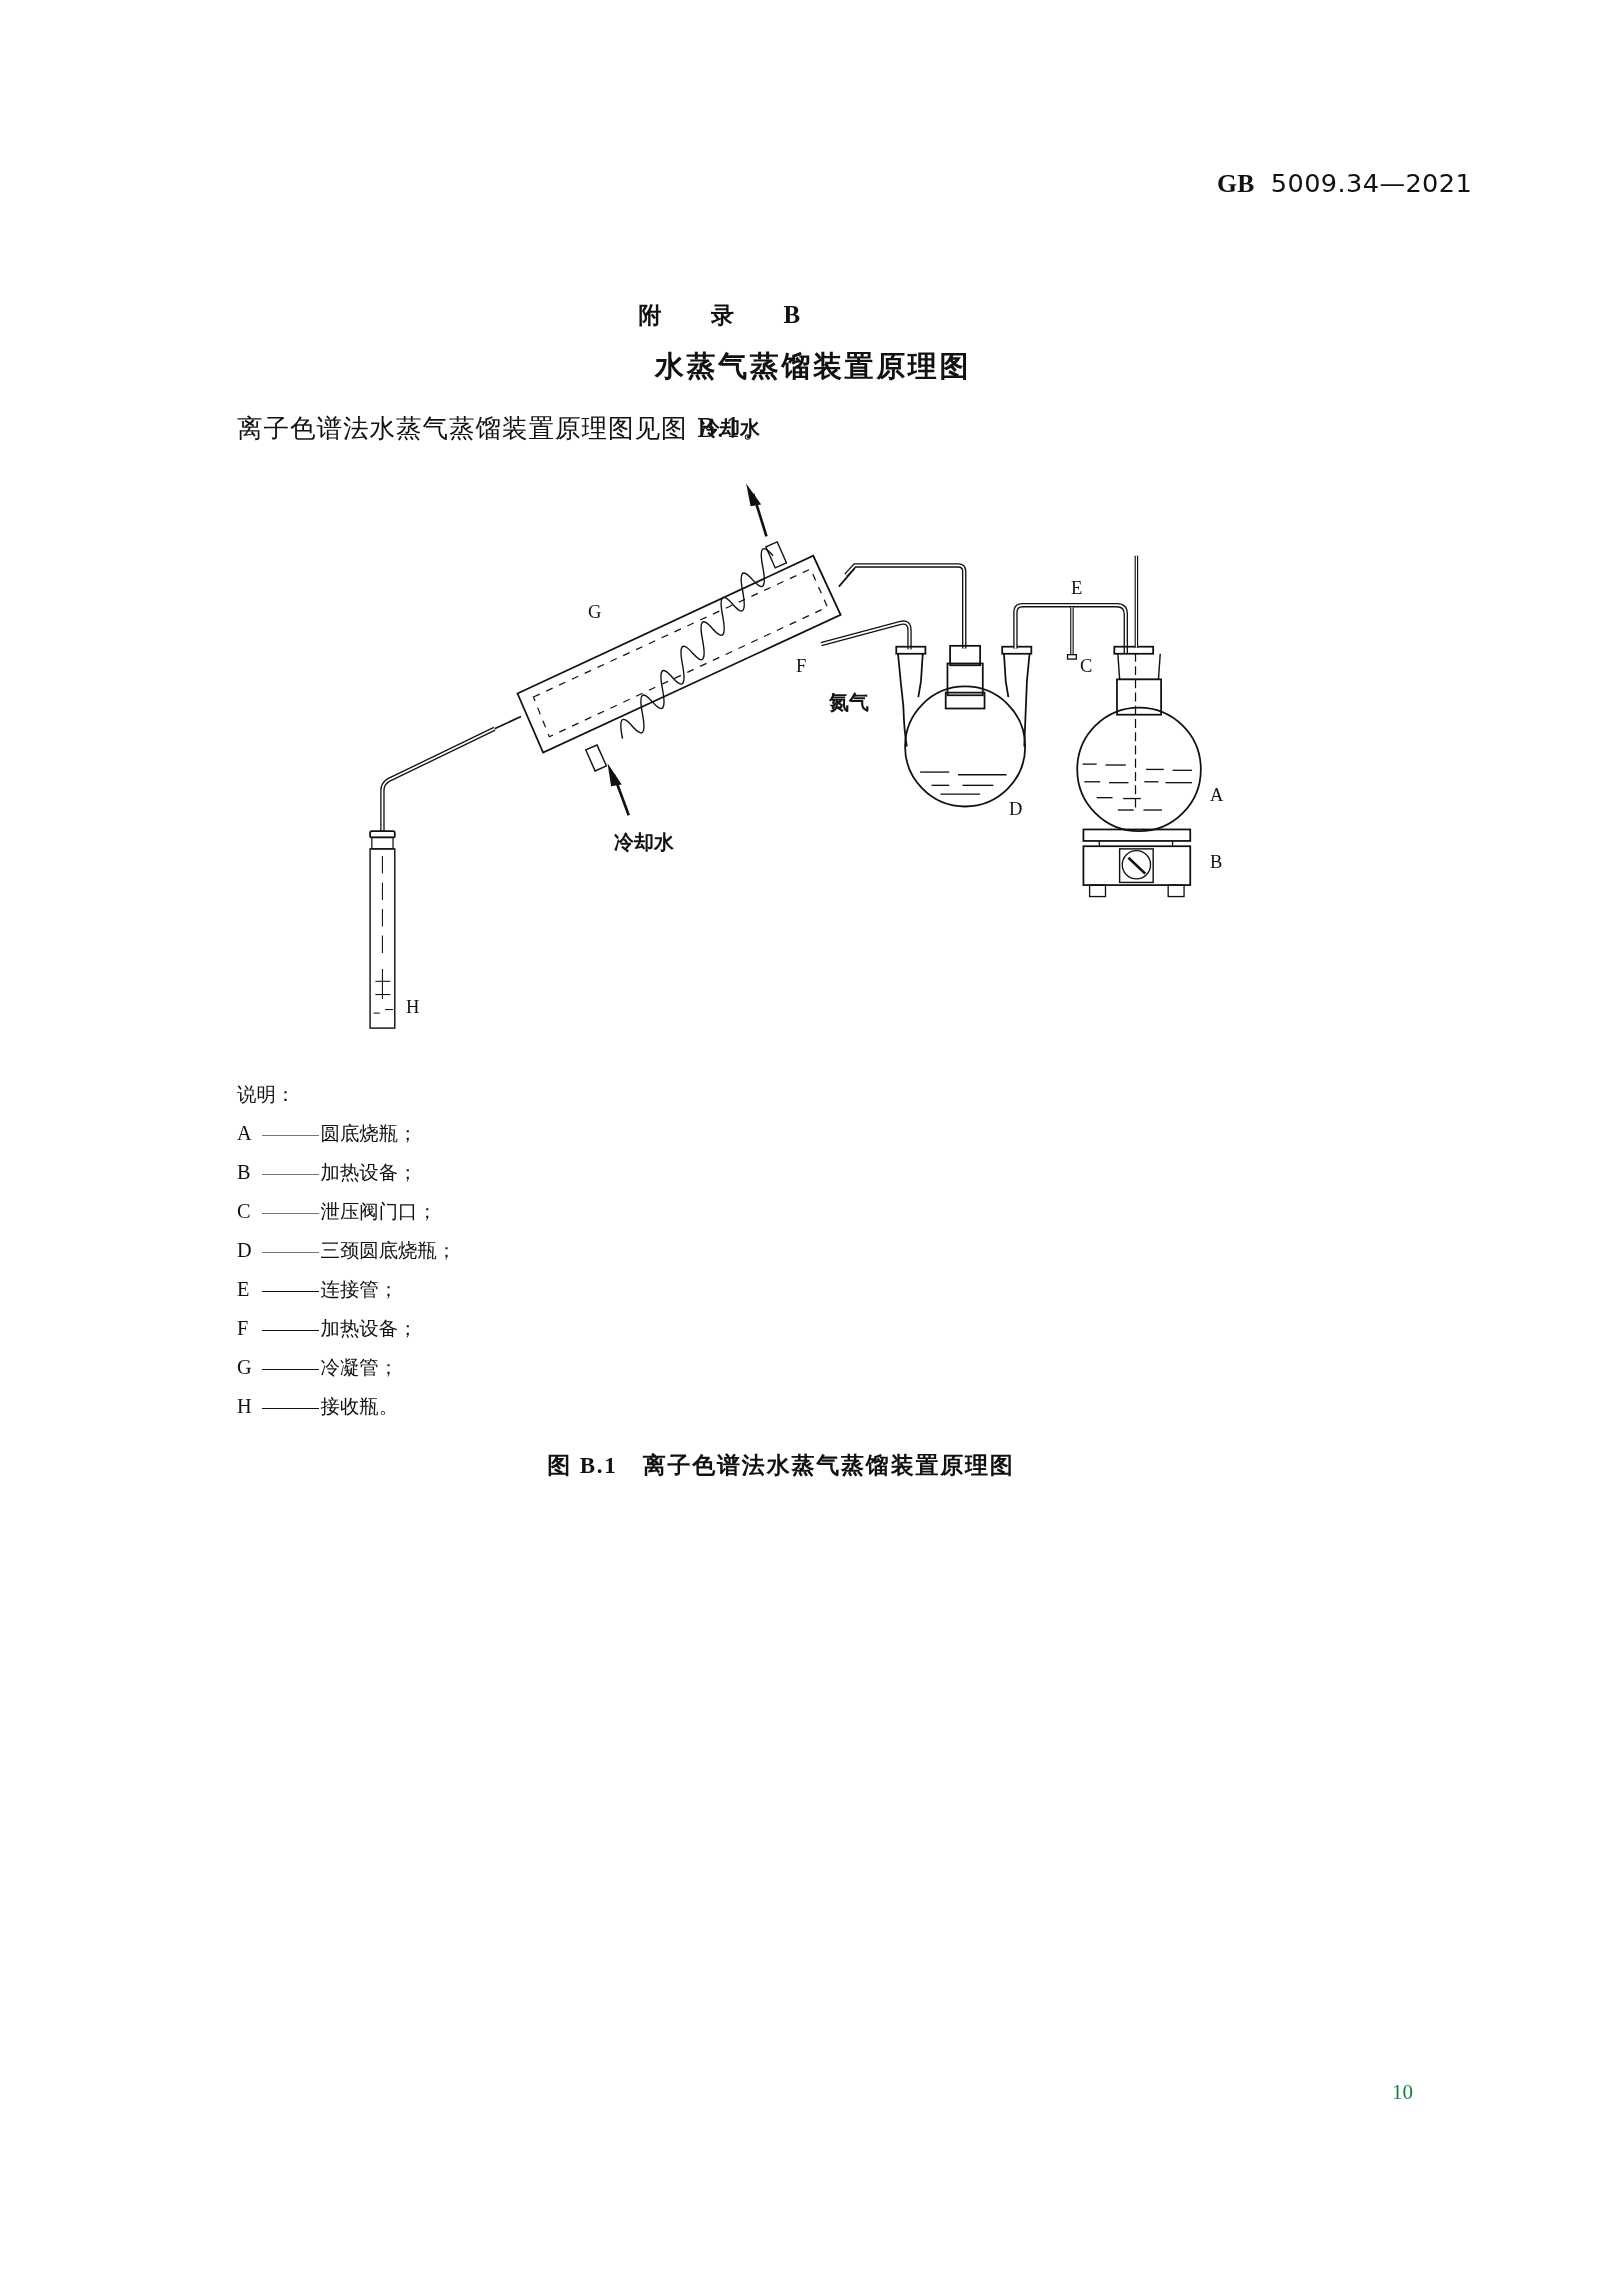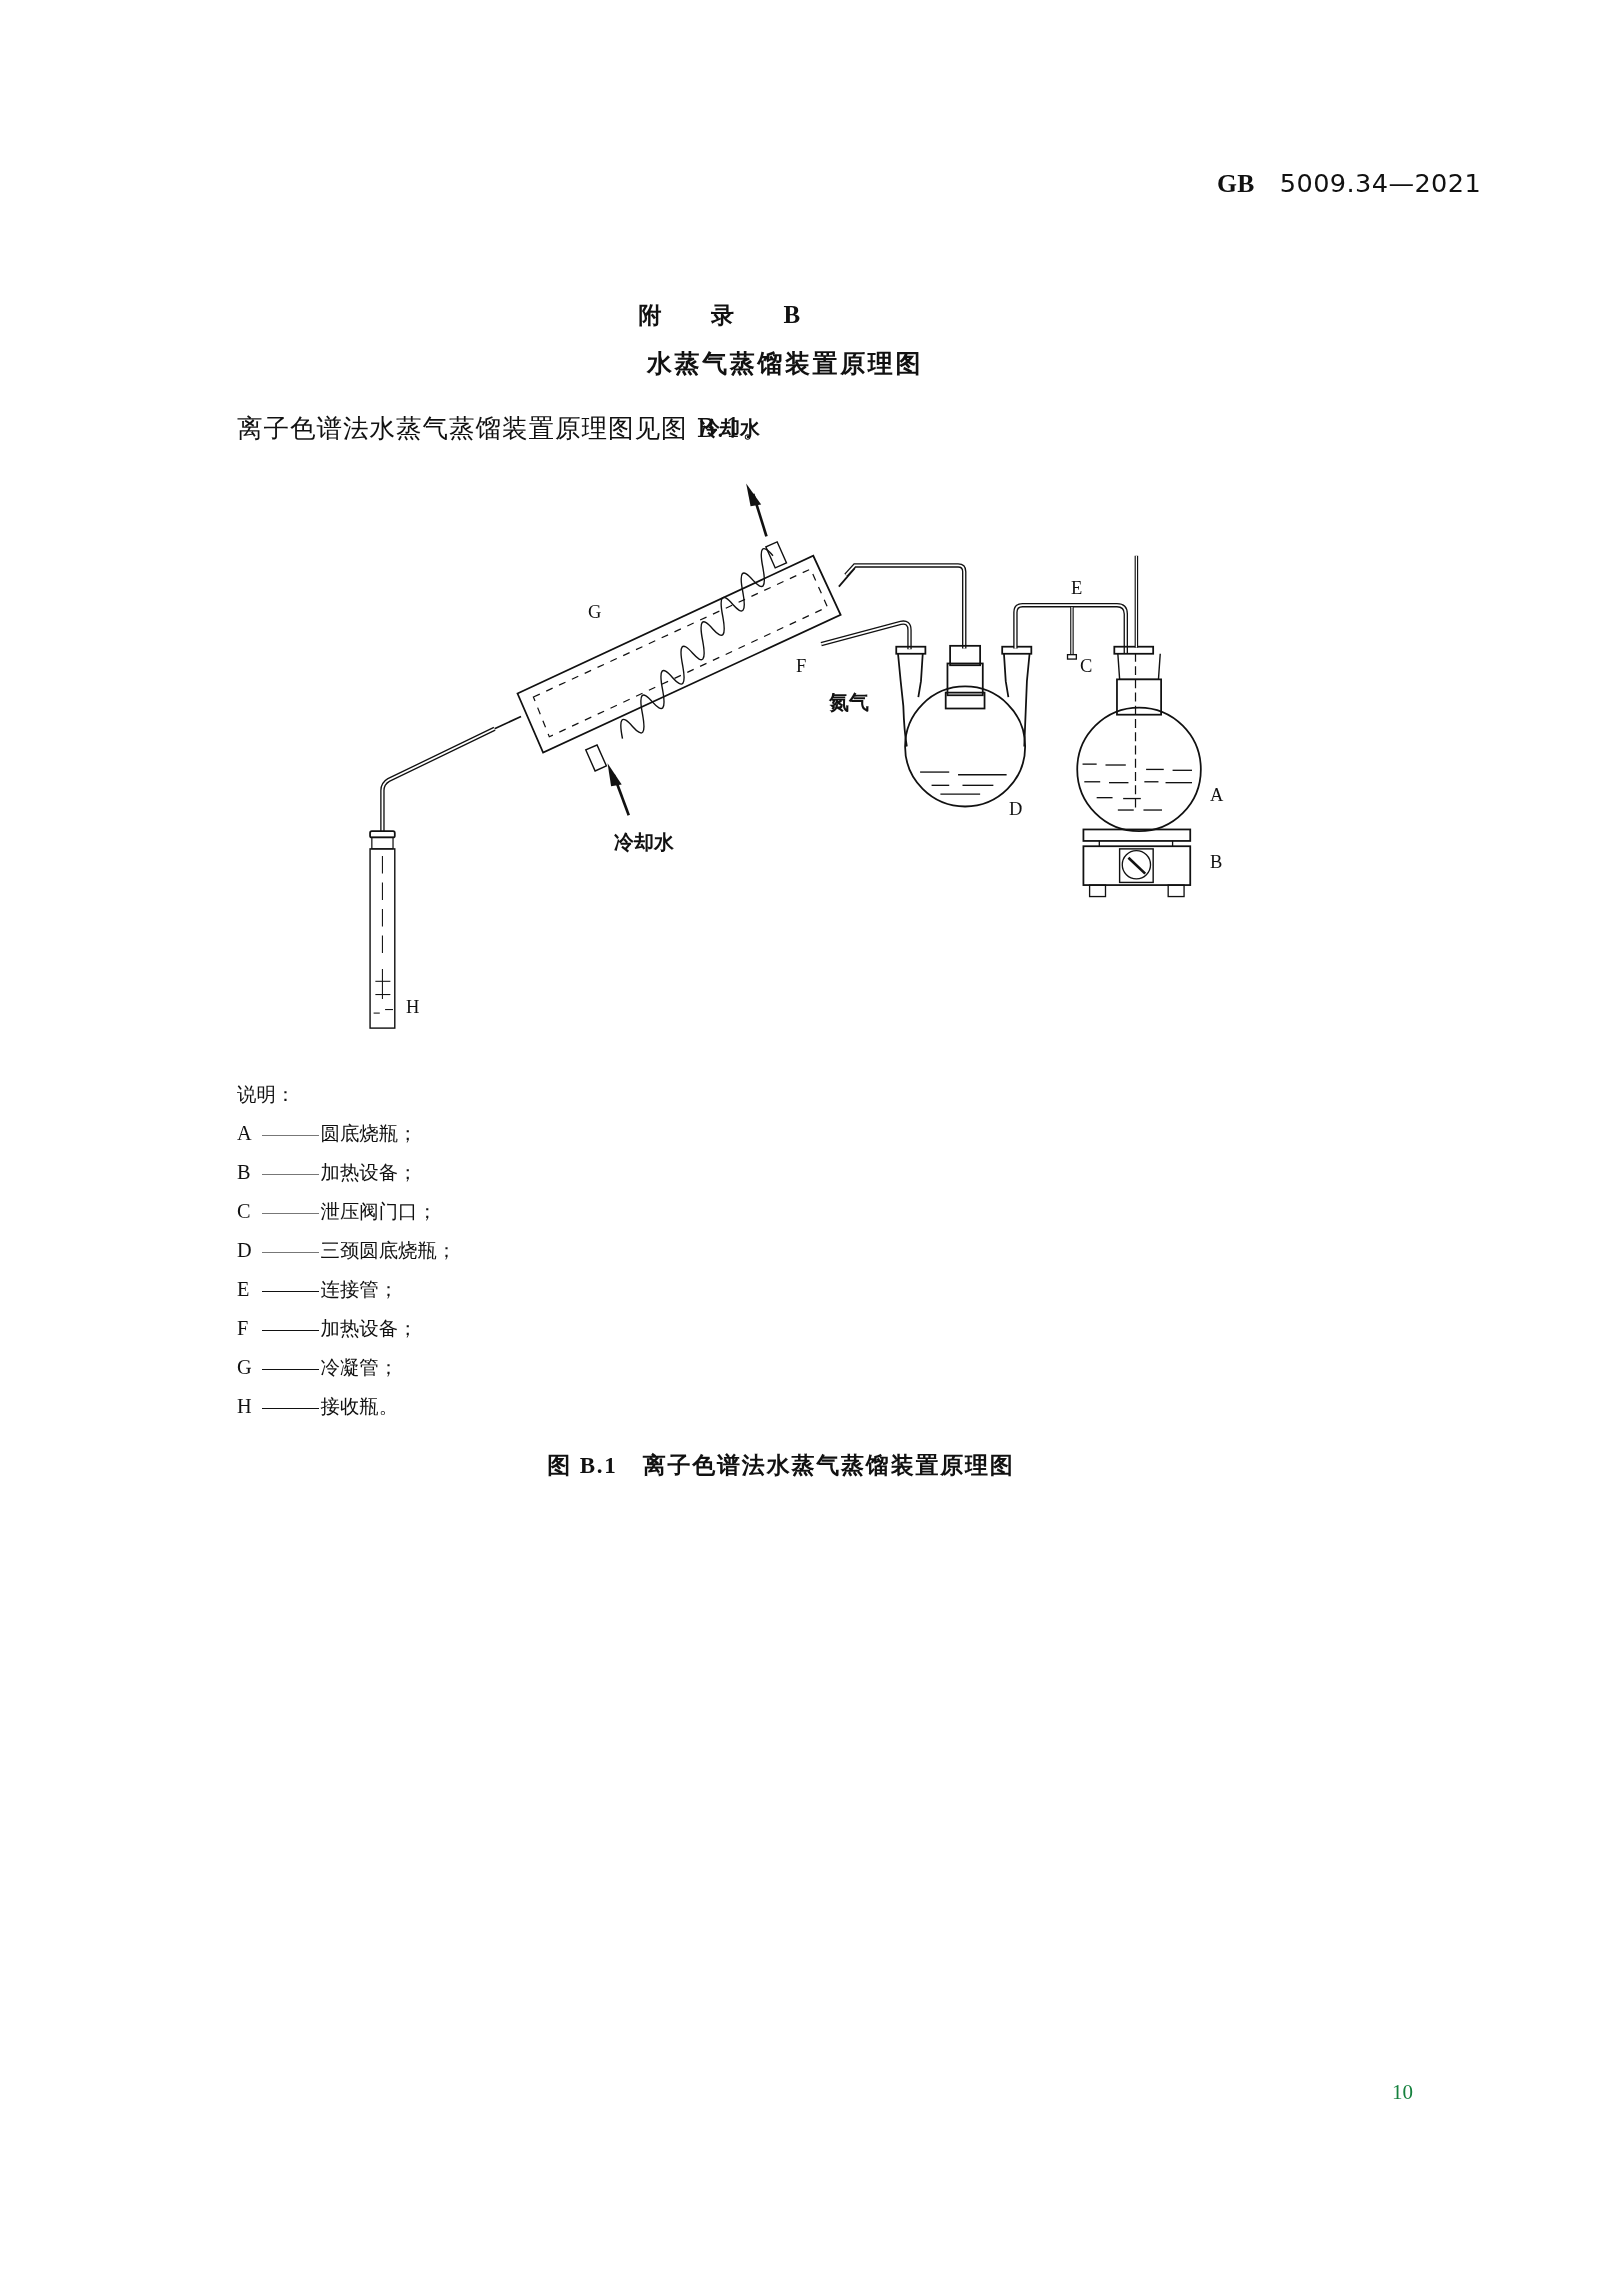--- a/index.html
+++ b/index.html
@@ -1,23 +1,23 @@
 <!DOCTYPE html>
 <html style="font-size:14px"><head>
 <meta charset="utf-8">
 <style>
   html, body { margin:0; padding:0; background:#ffffff; }
   body { width:1623px; height:2295px; position:relative; overflow:hidden; color:#111; font-family:"DejaVu Serif", serif; }
   .abs { position:absolute; }
   .std-code { left:1217px; top:168px; font-size:25.6px; letter-spacing:0.4px; white-space:nowrap; }
-  .std-code .gb { font-family:"Liberation Serif", serif; font-weight:bold; margin-right:25px; }
+  .std-code .gb { font-family:"Liberation Serif", serif; font-weight:bold; margin-right:16px; }
   .std-code .num { font-family:"DejaVu Sans", sans-serif; }
   .appendix-title { left:0; width:1442px; top:300px; text-align:center; font-size:23px; font-family:"DejaVu Sans", sans-serif; font-weight:bold; letter-spacing:3.5px; }
   .appendix-title span.b { font-family:"Liberation Serif", serif; font-size:25px; }
-  .appendix-subtitle { left:0; width:1570px; top:347px; text-align:center; font-size:25px; font-family:"DejaVu Sans", sans-serif; font-weight:bold; letter-spacing:2.6px; }
+  .appendix-subtitle { left:0; width:1570px; top:347px; text-align:center; font-size:29px; font-family:"DejaVu Sans", sans-serif; font-weight:bold; letter-spacing:2.6px;padding-left:28px; }
   .intro { left:237px; top:411px; font-size:25.6px; font-family:"DejaVu Serif", serif; white-space:nowrap; letter-spacing:0.9px; }
   .diagram { left:0; top:441px; width:1623px; height:618px; }
   .diagram svg { position:absolute; left:0; top:0; }
   .lbl { position:absolute; font-family:"Liberation Serif", serif; font-size:18.5px; }
   .lbl-cn { position:absolute; font-family:"DejaVu Sans", sans-serif; font-size:20px; font-weight:bold; }
   .legend { left:237px; top:1075px; }
   .legend .row { font-size:19.4px; line-height:39px; height:39px; white-space:nowrap; font-family:"DejaVu Serif", serif; }
   .legend .row .key { display:inline-block; width:17.7px; font-family:"Liberation Serif", serif; font-size:20.3px; }
   .legend .row .dash { display:inline-block; width:57px; height:0.9px; background:#777; vertical-align:middle; margin:0 1.8px 0 7px; }
   .caption { left:0; width:1562px; top:1450px; text-align:center; font-size:23px; font-family:"DejaVu Sans", sans-serif; font-weight:bold; letter-spacing:1.8px; }

